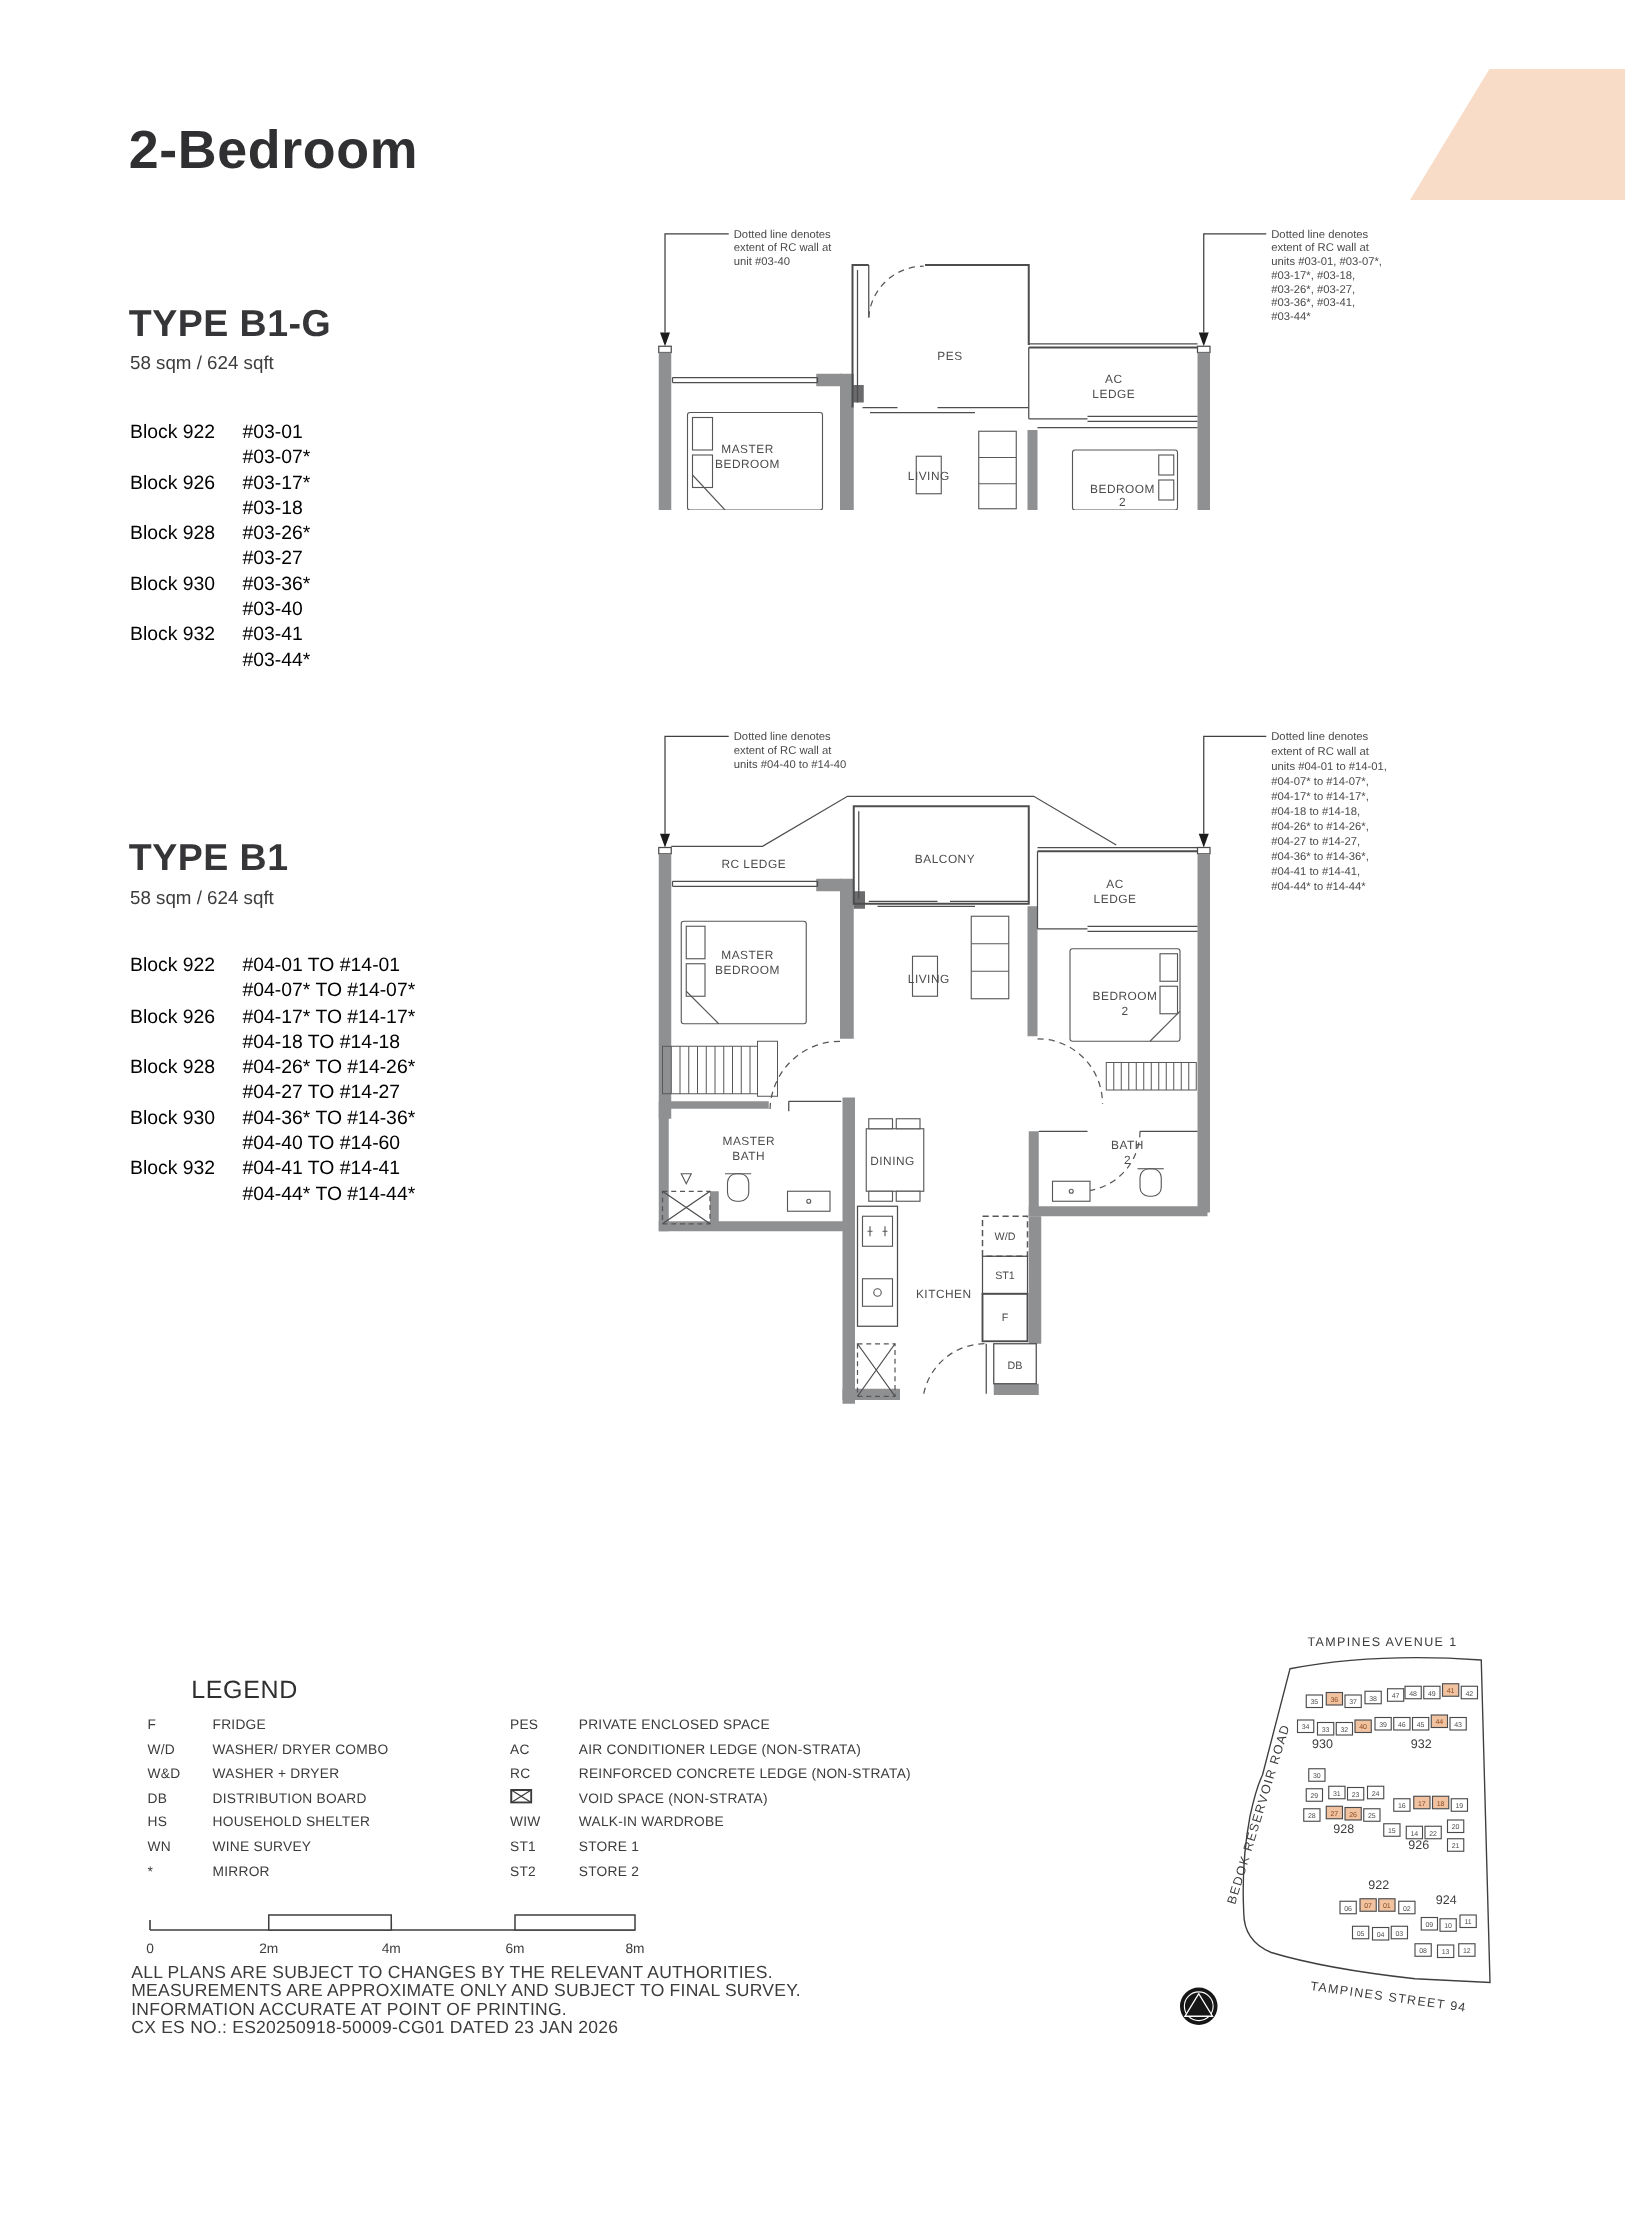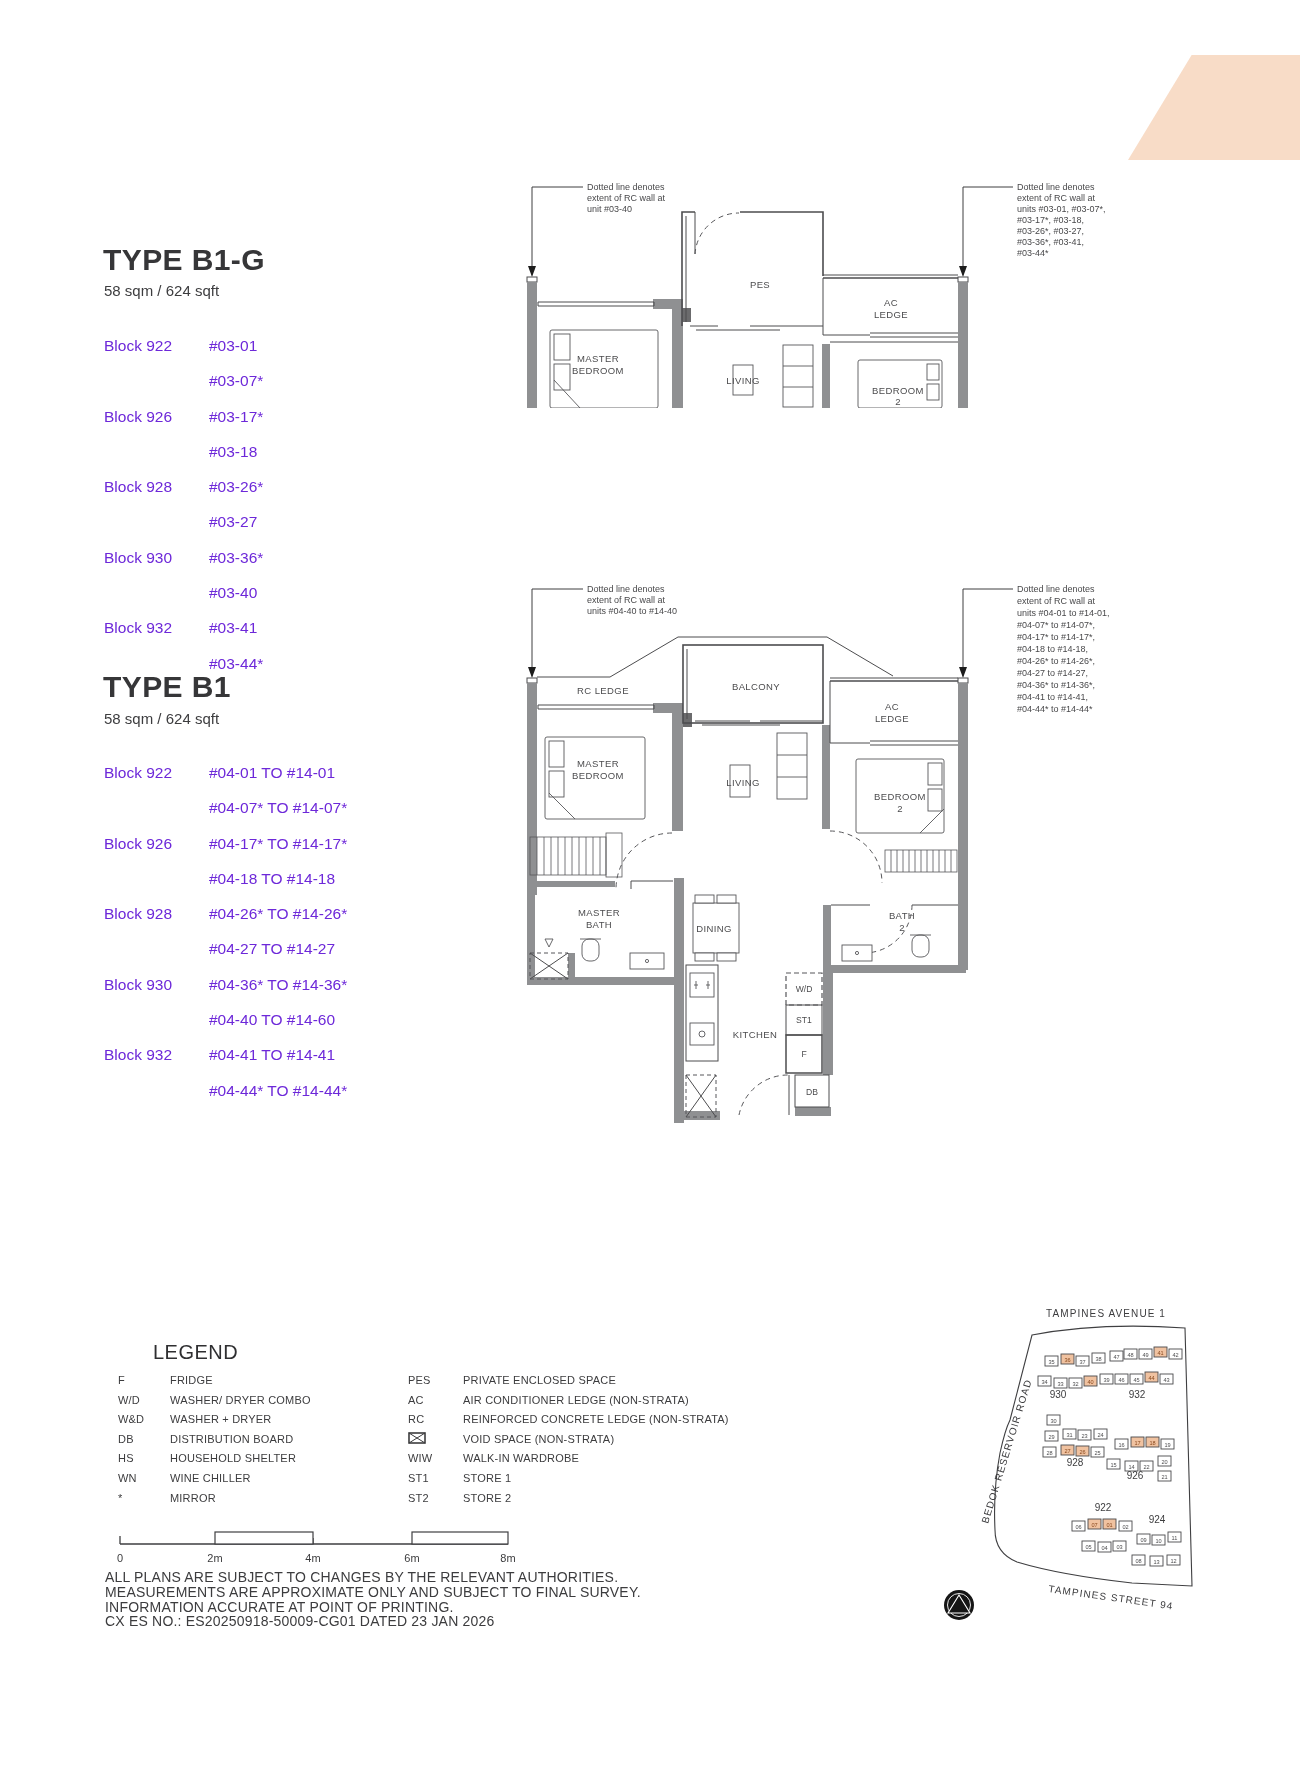--- a/index.html
+++ b/index.html
@@ -4,21 +4,21 @@
 <style>
   html,body{margin:0;padding:0;background:#ffffff;}
   #page{position:relative;width:1300px;height:1772px;background:#fff;overflow:hidden;
         font-family:"Liberation Sans","DejaVu Sans",sans-serif;color:#3d3d3f;}
   .abs{position:absolute;}
   #corner-decor{position:absolute;top:55px;right:0;width:172px;height:105px;background:#f8dcc7;
         clip-path:polygon(37% 0,100% 0,100% 100%,0 100%);}
   #page-title{left:103px;top:96px;font-size:43px;font-weight:600;letter-spacing:.5px;color:#303032;}
   .type-head{font-size:30px;font-weight:700;letter-spacing:.4px;color:#363638;}
   .type-area{font-size:15px;color:#3d3d3f;}
-  .blocktable{display:grid;grid-template-columns:90px auto;font-size:15.5px;line-height:20.3px;color:#6d28d9;gap:15px;}
+  .blocktable{display:grid;grid-template-columns:90px auto;font-size:15.5px;line-height:20.3px;color:#000000;}
   .blocktable div{white-space:nowrap;}
   svg text{font-family:"Liberation Sans","DejaVu Sans",sans-serif;}
   .ann{font-size:9px;fill:#49494b;}
   .room{font-size:9.5px;fill:#4c4c4e;letter-spacing:.4px;}
   .rsmall{font-size:8.6px;fill:#4c4c4e;}
   .thin{stroke:#4d4d4f;stroke-width:1;fill:none;}
   .thin2{stroke:#4d4d4f;stroke-width:1.6;fill:none;}
   .furn{stroke:#57575a;stroke-width:.9;fill:#fff;}
   .wall{fill:#8f9092;}
   .cap{fill:#fff;stroke:#4d4d4f;stroke-width:1;}
@@ -38,20 +38,21 @@
   .road{font-size:10px;fill:#3c3c3e;letter-spacing:1.1px;}
   #disclaimer{left:105px;top:1570px;font-size:14px;line-height:14.8px;color:#3c3c3e;letter-spacing:.2px;}
 </style>
 </head>
 <body>
 
 <div id="page">
 
   <div id="corner-decor" class="abs"></div>
 
+  <div id="page-title" class="abs">2-Bedroom</div>
 
   <div class="abs type-head" style="left:103px;top:243px;">TYPE B1-G</div>
   <div class="abs type-area" style="left:104px;top:282px;">58 sqm / 624 sqft</div>
   <div class="abs blocktable" style="left:104px;top:336px;">
     <div>Block 922</div>
       <div>#03-01</div>
     <div></div>
       <div>#03-07*</div>
     <div>Block 926</div>
       <div>#03-17*</div>
@@ -350,21 +351,21 @@
       <div>FRIDGE</div>
     <div>W/D</div>
       <div>WASHER/ DRYER COMBO</div>
     <div>W&amp;D</div>
       <div>WASHER + DRYER</div>
     <div>DB</div>
       <div>DISTRIBUTION BOARD</div>
     <div>HS</div>
       <div>HOUSEHOLD SHELTER</div>
     <div>WN</div>
-      <div>WINE CHILLER</div>
+      <div>WINE SURVEY</div>
     <div>*</div>
       <div>MIRROR</div>
   </div>
   <div id="legend-col2" class="abs legend-grid">
     <div>PES</div>
       <div>PRIVATE ENCLOSED SPACE</div>
     <div>AC</div>
       <div>AIR CONDITIONER LEDGE (NON-STRATA)</div>
     <div>RC</div>
       <div>REINFORCED CONCRETE LEDGE (NON-STRATA)</div>

